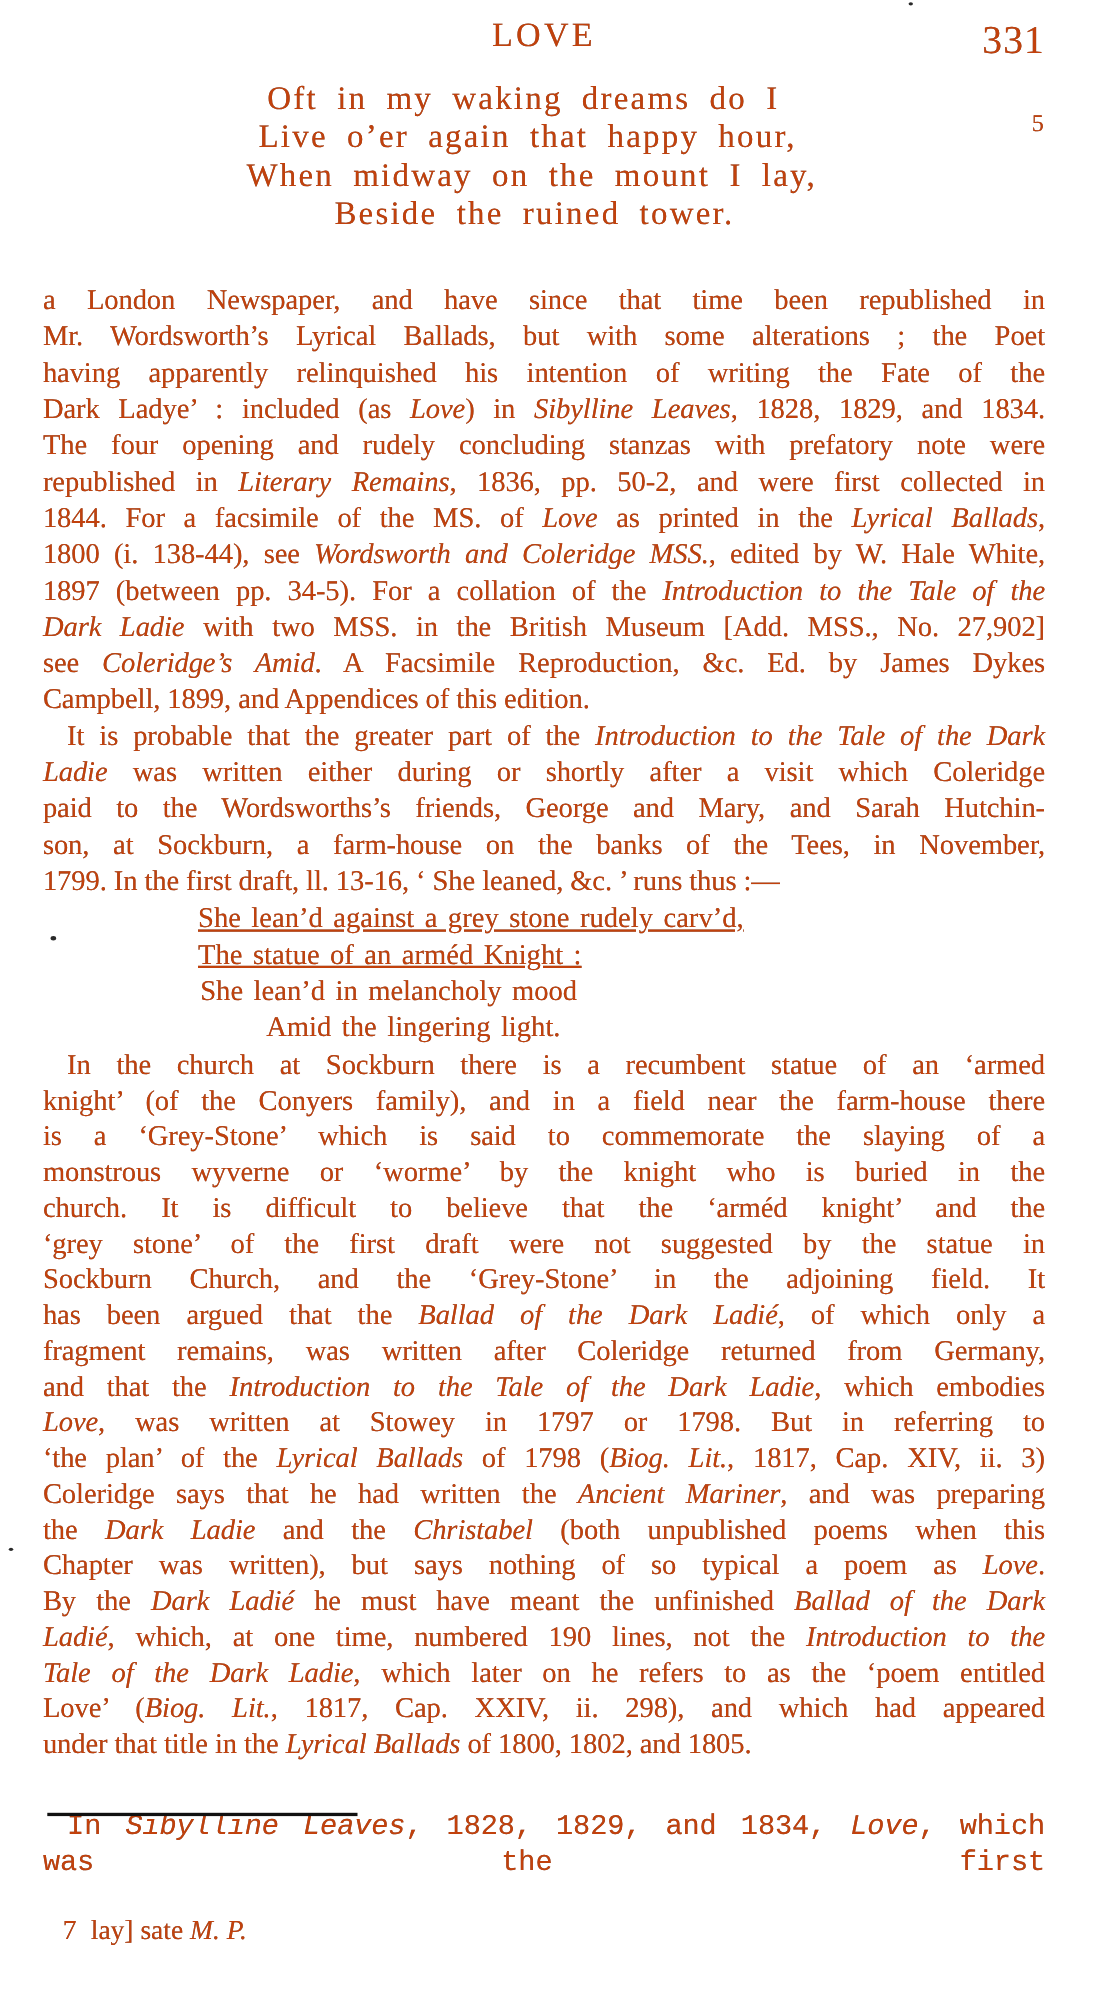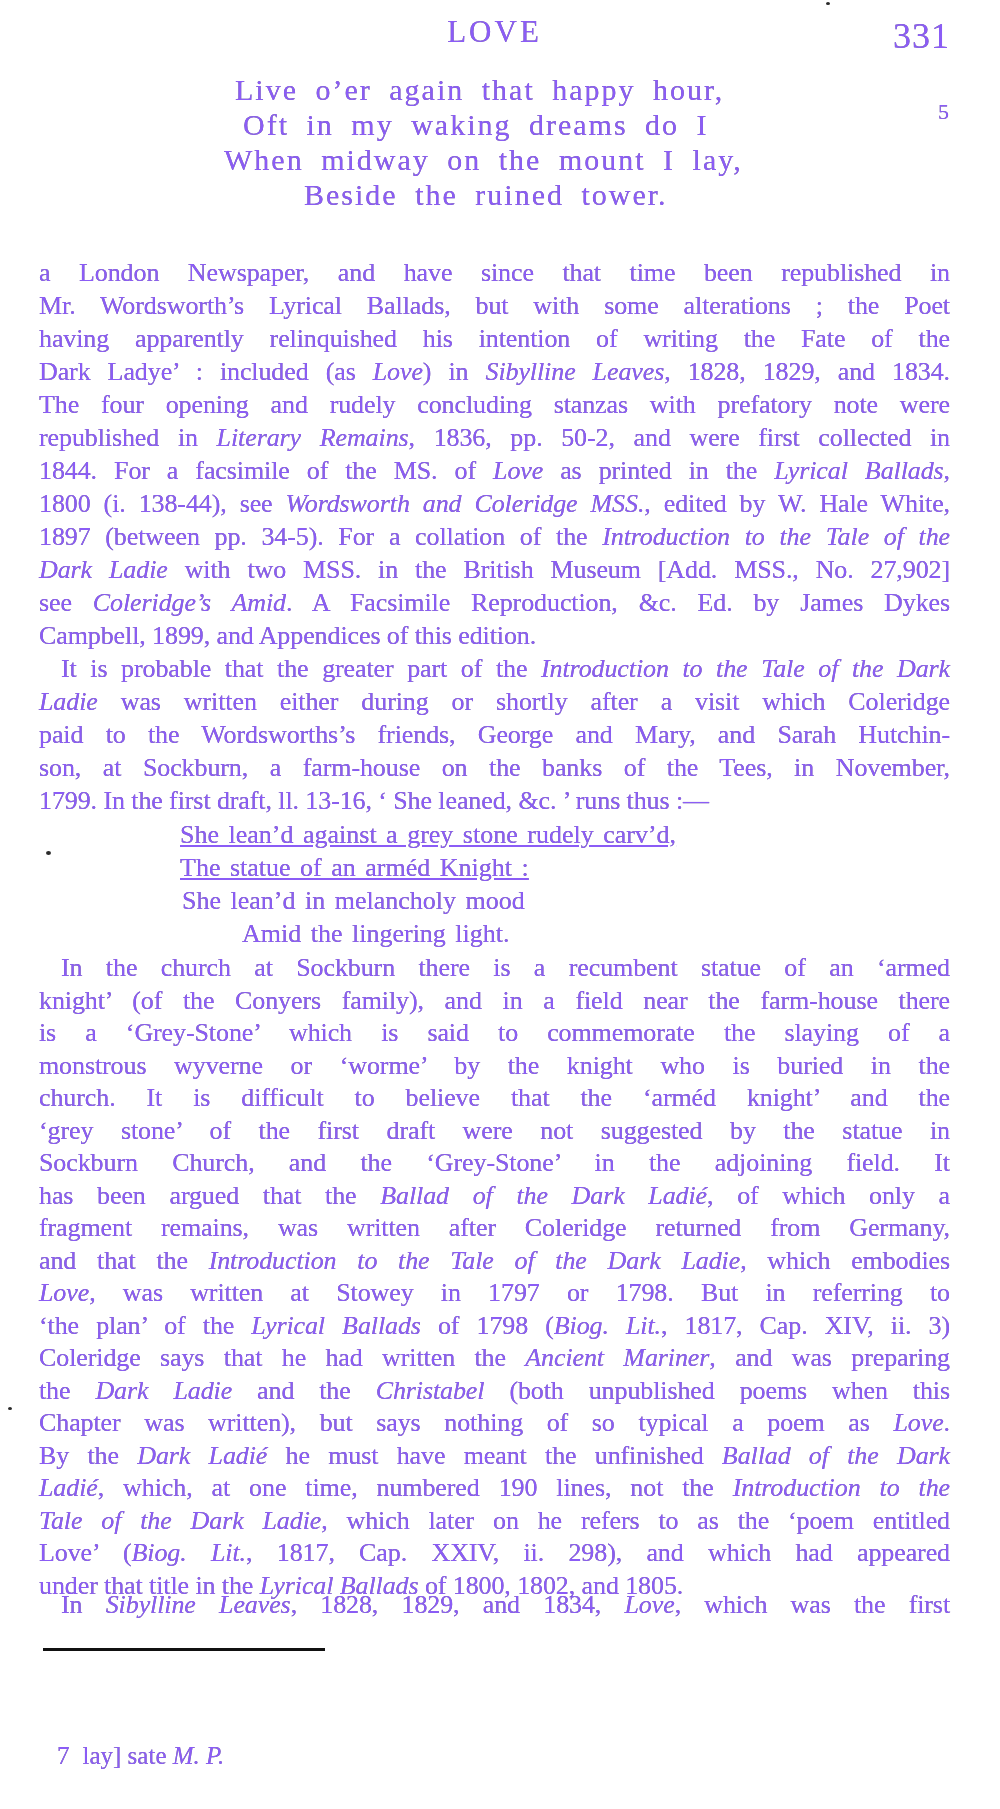--- a/index.html
+++ b/index.html
@@ -1,21 +1,21 @@
 <!DOCTYPE html>
 <html><head>
 <meta charset="utf-8">
 <style>
   html, body { margin: 0; padding: 0; background: #ffffff; }
   .page {
     position: relative;
     width: 1000px;
     height: 1809px;
     background: #ffffff;
-    color: #8b5cf6;
+    color: #c2410c;
     font-family: "Liberation Serif", "DejaVu Serif", serif;
     overflow: hidden;
     text-shadow: 0 0 0.5px rgba(0,0,0,0.55);
   }
   em { font-style: italic; }
 
   
   .hdr { position: absolute; left: 39px; top: 14px; width: 911px; }
   .title { display: block; text-align: center; font-size: 31px; letter-spacing: 3px; }
   .pgnum { position: absolute; right: 0; top: 1px; font-size: 36px; letter-spacing: 1px; }
@@ -30,21 +30,21 @@
   .ov3 { margin-left: 265px; }
   .lineno { position: absolute; top: 22px; right: 1px; font-size: 22px;
             letter-spacing: 0; word-spacing: 0; }
 
   
   .para { position: absolute; left: 39px; width: 911px; font-size: 26px;
           line-height: 33px; letter-spacing: -0.1px; }
   .p1 { top: 256px; }
   .p2 { top: 652px; }
   .p3 { top: 952px; line-height: 32.5px; }
-  .p4 { top: 1588px; }
+  .p4 { top: 1644px; font-family: Liberation Mono, monospace; }
   .tl { text-align: justify; text-align-last: justify; }
   .tl.last { text-align-last: left; }
   .tl.ind { text-indent: 22px; }
 
   
   .iverse { position: absolute; left: 39px; top: 818px; width: 911px;
             font-size: 26px; line-height: 33px; word-spacing: 3px; }
   .iv0 { margin-left: 141px; text-decoration: underline; }
   .iv1 { margin-left: 141px; text-decoration: underline; }
   .iv2 { margin-left: 143px; }
@@ -70,22 +70,22 @@
 <body>
 
 <div class="page">
 
   <div class="hdr">
     <span class="title">LOVE</span>
     <span class="pgnum">331</span>
   </div>
 
   <div class="overse">
+    <div class="vl ov0">Oft in my waking dreams do I</div>
     <div class="vl ov1">Live o’er again that happy hour,</div>
-    <div class="vl ov0">Oft in my waking dreams do I</div>
     <div class="vl ov2">When midway on the mount I lay,</div>
     <div class="vl ov3">Beside the ruined tower.</div>
     <span class="lineno">5</span>
   </div>
 
   <div class="para p1">
       <div class="tl">a London Newspaper, and have since that time been republished in</div>
       <div class="tl">Mr. Wordsworth’s Lyrical Ballads, but with some alterations ; the Poet</div>
       <div class="tl">having apparently relinquished his intention of writing the Fate of the</div>
       <div class="tl">Dark Ladye’ : included (as <em>Love</em>) in <em>Sibylline Leaves</em>, 1828, 1829, and 1834.</div>

